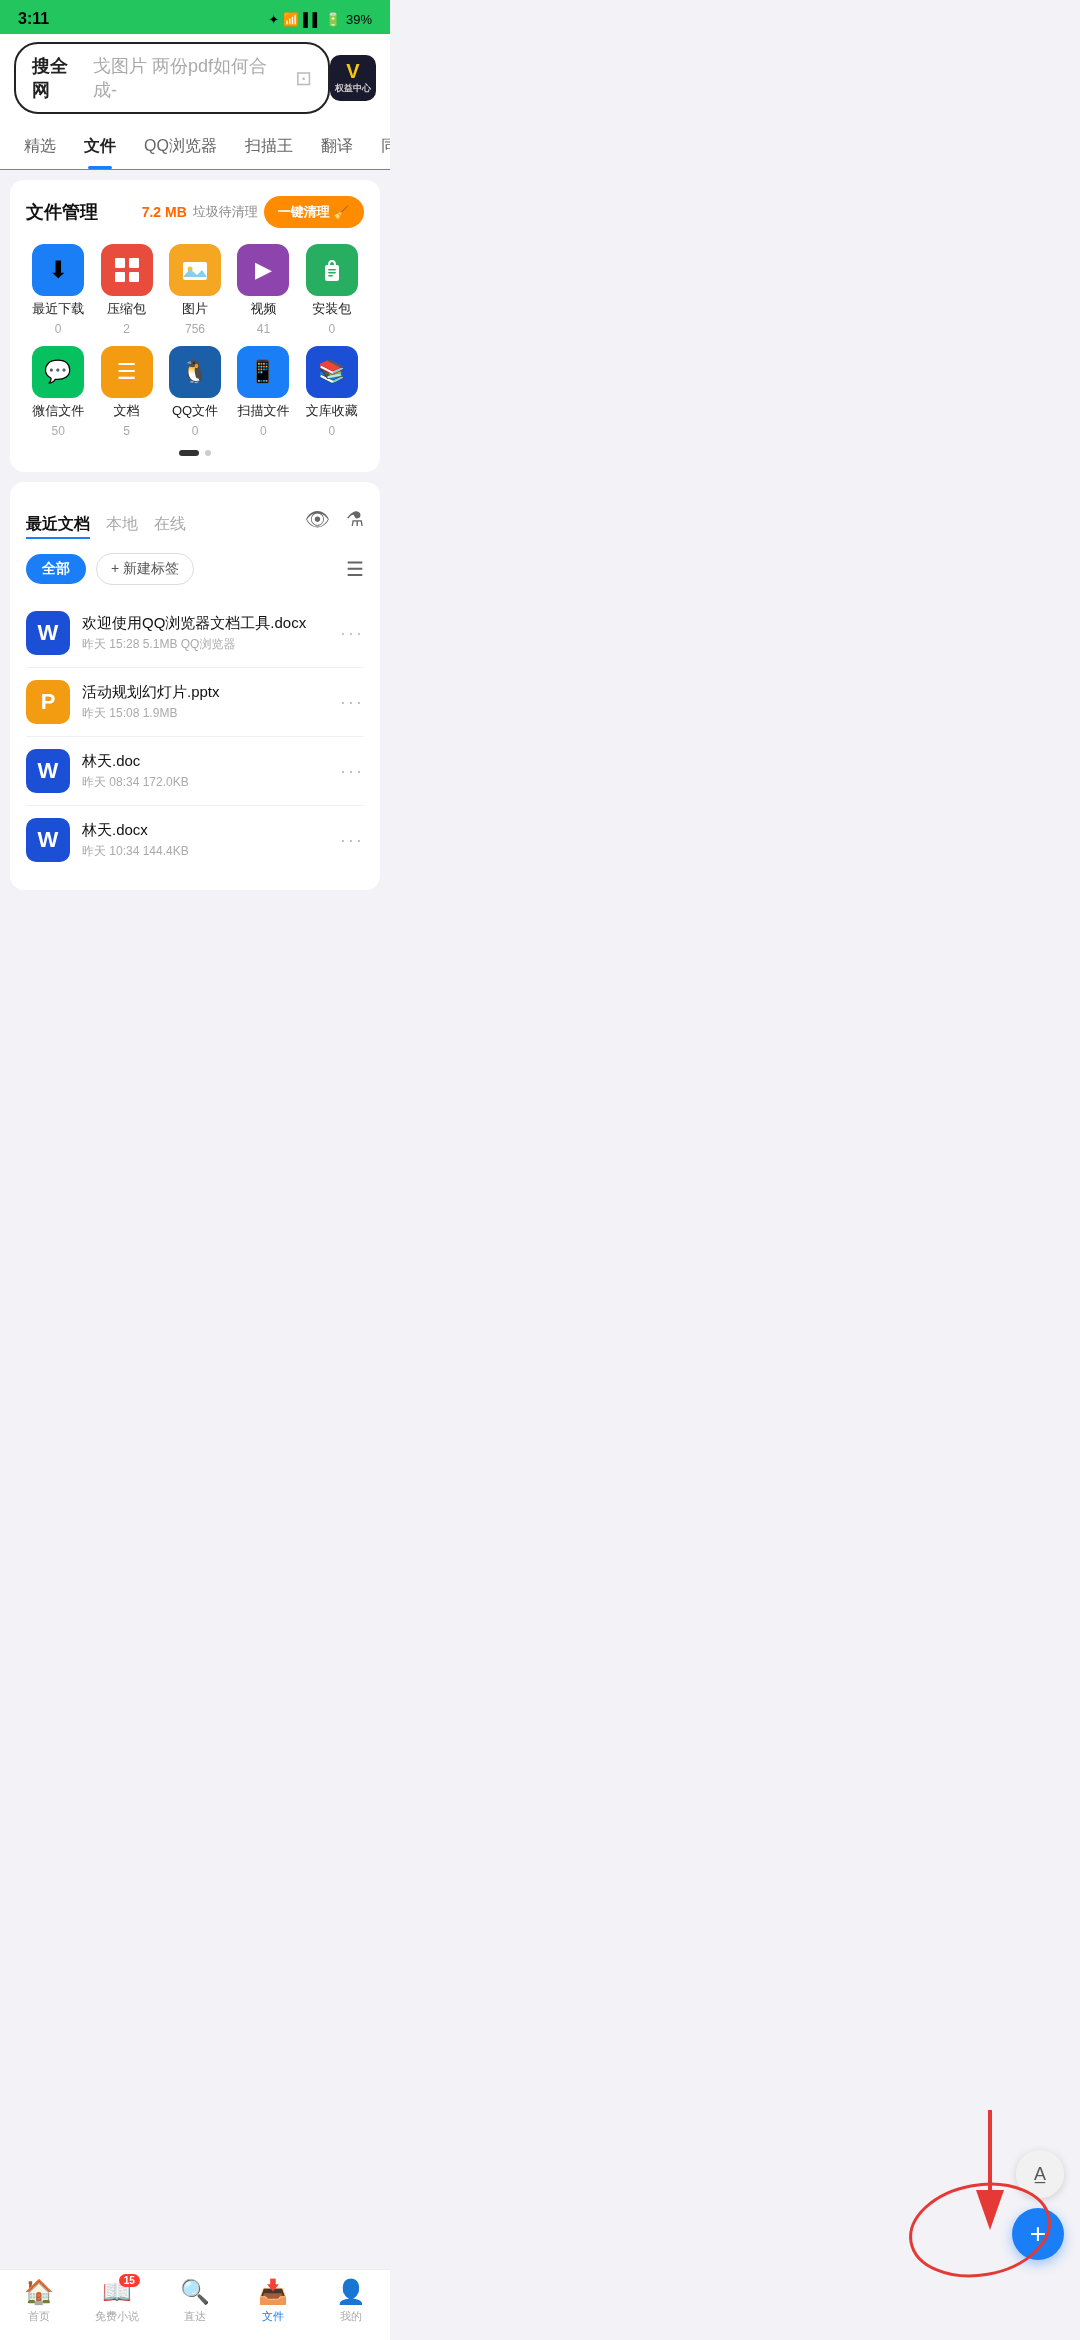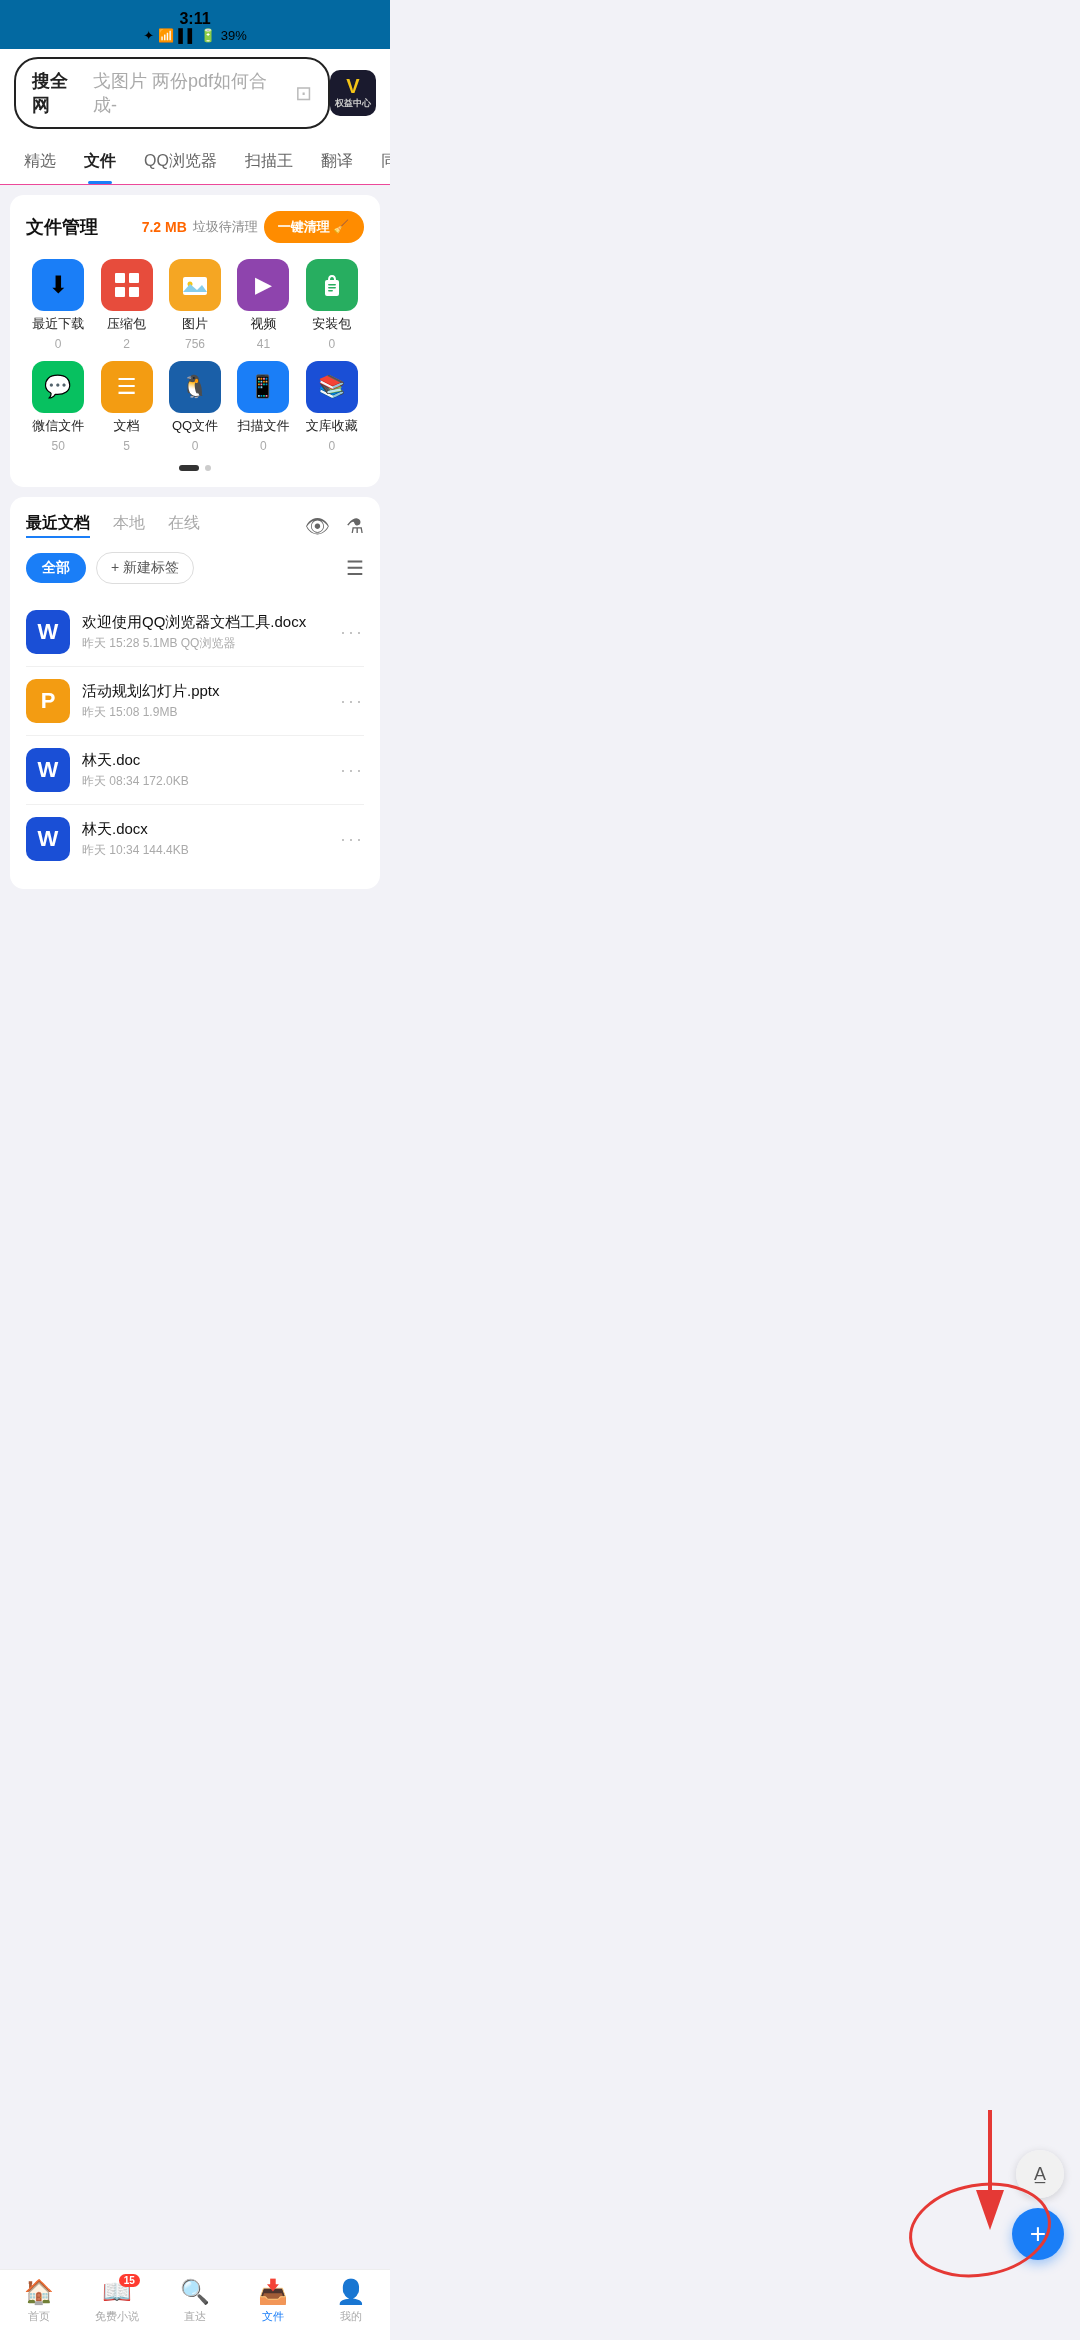--- a/index.html
+++ b/index.html
@@ -11,22 +11,21 @@
       background: #f2f2f7;
       overflow-x: hidden;
     }
 
     
     .status-bar {
       display: flex;
       justify-content: space-between;
       align-items: center;
       padding: 10px 18px 6px;
-      background: #0369a1;
-      flex-direction: column;
+      background: #22c55e;
     }
     .status-time {
       font-size: 16px;
       font-weight: 600;
     }
     .status-icons {
       display: flex;
       align-items: center;
       gap: 4px;
       font-size: 13px;
@@ -159,21 +158,20 @@
       background: #ff8c00;
       color: #fff;
       border: none;
       border-radius: 20px;
       padding: 7px 14px;
       font-size: 13px;
       font-weight: 600;
       display: flex;
       align-items: center;
       gap: 4px;
-      font-family: Liberation Mono, monospace;
     }
 
     .file-grid {
       display: grid;
       grid-template-columns: repeat(5, 1fr);
       gap: 10px 4px;
     }
     .file-item {
       display: flex;
       flex-direction: column;
@@ -226,21 +224,22 @@
       padding: 16px;
     }
     .recent-docs-header {
       display: flex;
       align-items: center;
       justify-content: space-between;
       margin-bottom: 14px;
     }
     .recent-tabs {
       display: flex;
-      gap: 23px;
+      gap: 16px;
+      margin-top: 16px;
     }
     .recent-tab {
       font-size: 16px;
       color: #aaa;
     }
     .recent-tab.active {
       color: #111;
       font-weight: 700;
       border-bottom: 2px solid #1a7ef7;
       padding-bottom: 2px;

